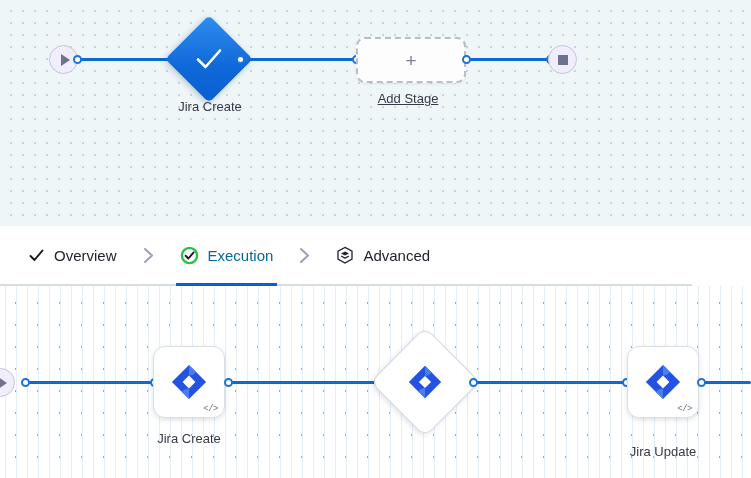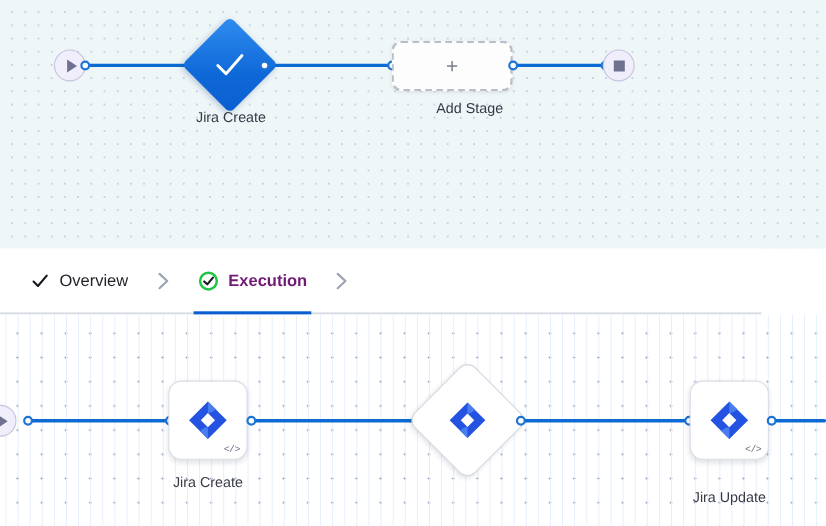--- a/index.html
+++ b/index.html
@@ -131,21 +131,21 @@
     border-bottom: 2px solid #d8dce4;
     display: flex; align-items: center;
   }
   .tab {
     display: flex; align-items: center; gap: 9px;
     height: 100%; position: relative;
     padding: 0 4px;
     cursor: pointer;
   }
   .tab-label { font-size: 15px; color: #22242c; }
-  .tab.active .tab-label { font-weight: bold; color: #701a75; }
+  .tab.active .tab-label { font-weight: normal; color: #0369a1; }
   .tab.active::after {
     content: ""; position: absolute;
     left: 0; right: 0; bottom: -2px; height: 3px;
     background: #0b5ed1;
   }
   .tab-icon { display: flex; align-items: center; justify-content: center; }
   .tab-sep {
     color: #9ba2b4; font-size: 17px;
     display: flex; align-items: center; justify-content: center;
   }
@@ -174,21 +174,21 @@
       </svg>
     </div>
     <div class="port" style="left:236px; top:55px;"></div>
     <div class="caption" style="left:150px; top:99px; width:120px;">Jira Create</div>
 
     <div class="port" style="left:352px; top:55px;"></div>
     <div class="add-stage-box" style="left:356px; top:37px;">
       <span class="plus-sign">+</span>
     </div>
     <div class="port" style="left:462px; top:55px;"></div>
-    <div class="caption" style="left:367px; top:91px; width:120px;">Add Stage</div>
+    <div class="caption" style="left:348px; top:91px; width:120px;text-decoration:underline;">Add Stage</div>
 
     <div class="port" style="left:546px; top:55px;"></div>
     <div class="terminal" style="left:548px; top:45px;">
       <div class="stop-sq"></div>
     </div>
   </div>
 
   <div id="tabbar">
 
     <div class="tab" style="margin-left:24px;">
@@ -215,20 +215,30 @@
       </span>
       <span class="tab-label">Execution</span>
     </div>
 
     <span class="tab-sep" style="margin:0 22px;">
       <svg width="11" height="17" viewBox="0 0 11 17" aria-hidden="true">
         <path d="M2 2 L9 8.5 L2 15" fill="none" stroke="#9ba2b4" stroke-width="2" stroke-linecap="round" stroke-linejoin="round"></path>
       </svg>
     </span>
 
+    <div class="tab">
+      <span class="tab-icon">
+        <svg width="18" height="19" viewBox="0 0 18 19" aria-hidden="true">
+          <path d="M9 1.4 L16 5.2 L16 13 L9 17 L2 13 L2 5.2 Z" fill="none" stroke="#22242c" stroke-width="1.3"></path>
+          <path d="M9 5.4 L13 7.5 L9 9.6 L5 7.5 Z" fill="#22242c"></path>
+          <path d="M5 10 L9 12.1 L13 10" fill="none" stroke="#22242c" stroke-width="1.3" stroke-linejoin="round"></path>
+        </svg>
+      </span>
+      <span class="tab-label">Advanced</span>
+    </div>
   </div>
 
   <div class="canvas" id="bottom-canvas">
 
     <div class="edge" style="left:24px; top:95px; width:134px;"></div>
     <div class="edge" style="left:228px; top:95px; width:150px;"></div>
     <div class="edge" style="left:473px; top:95px; width:152px;"></div>
     <div class="edge" style="left:700px; top:95px; width:51px;"></div>
 
     <div class="terminal" style="left:-14px; top:82px;">

